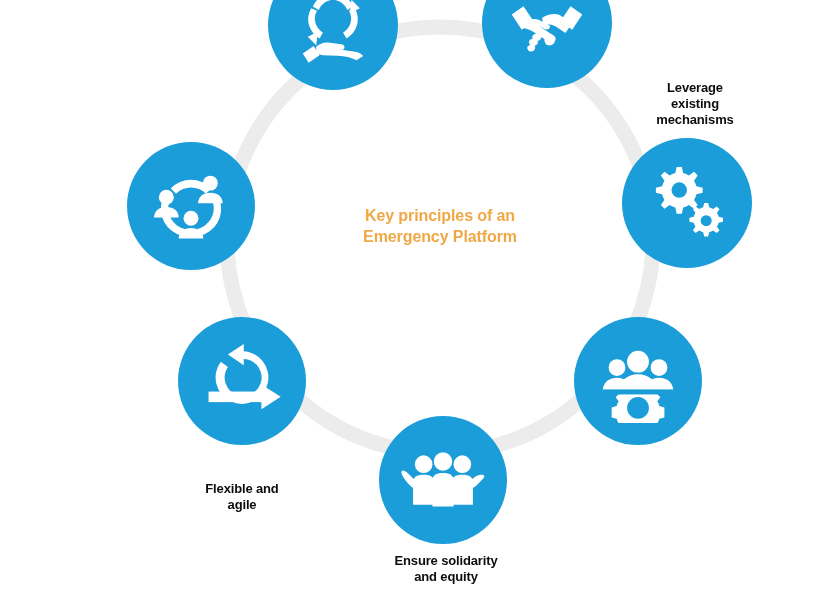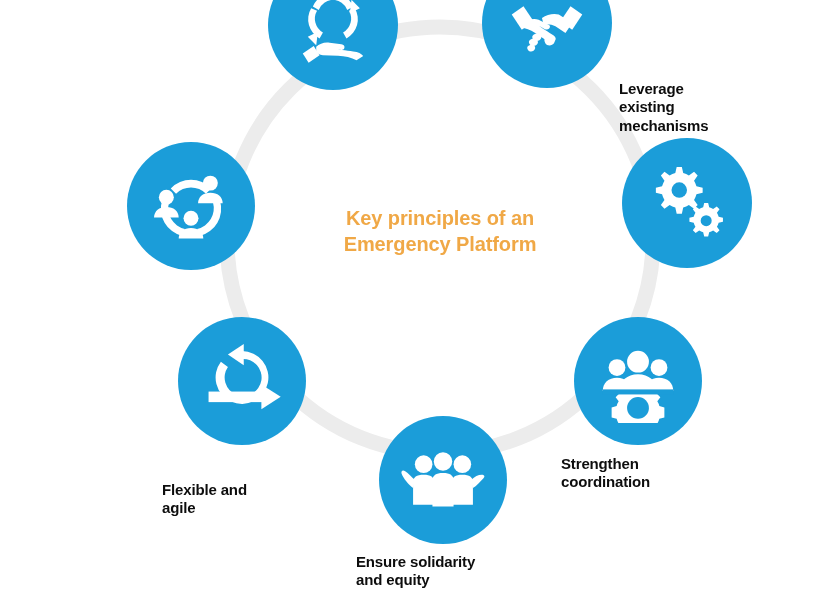--- a/index.html
+++ b/index.html
@@ -40,33 +40,34 @@
     align-items: center;
     justify-content: center;
   }
   .node svg { display: block; }
 
   
   .label {
     position: absolute;
     color: #0d0d0d;
     font-weight: bold;
-    font-size: 15px;
+    font-size: 13px;
     line-height: 1.22;
+    text-align: center;
     white-space: pre-line;
     letter-spacing: -0.15px;
   }
 
   
   .center-title {
     position: absolute;
     text-align: center;
     color: #f0a846;
     font-weight: bold;
-    font-size: 20px;
+    font-size: 16px;
     line-height: 1.32;
     white-space: pre-line;
     letter-spacing: -0.1px;
   }
 </style>
 </head>
 <body>
 
 <div id="diagram">
 
@@ -234,22 +235,20 @@
         <path d="M36 87 C36 79.5 42 75 50 75 C58 75 64 79.5 64 87 Z"></path>
       </g>
     </svg>
   </div>
 
 
   <div class="label" style="left:619px; top:80px; width:152px;">Leverage
 existing
 mechanisms</div>
 
-  <div class="label" style="left:561px; top:455px; width:156px;">Strengthen
-coordination</div>
 
   <div class="label" style="left:356px; top:553px; width:180px;">Ensure solidarity
 and equity</div>
 
   <div class="label" style="left:162px; top:481px; width:160px;">Flexible and
 agile</div>
 
   <div class="center-title" style="left:300px; top:205px; width:280px;">Key principles of an
 Emergency Platform</div>
 

